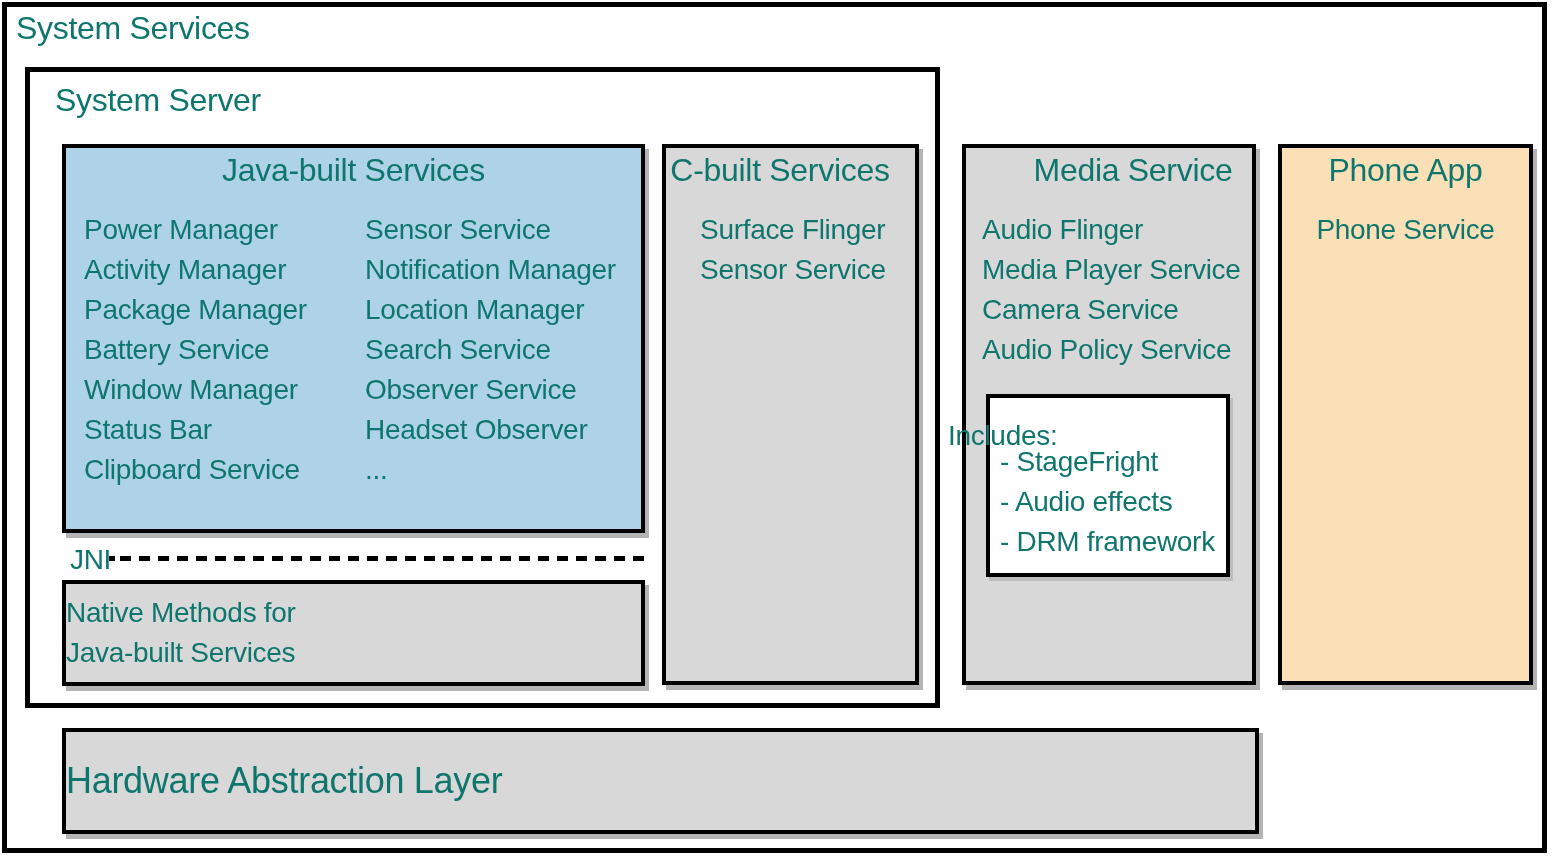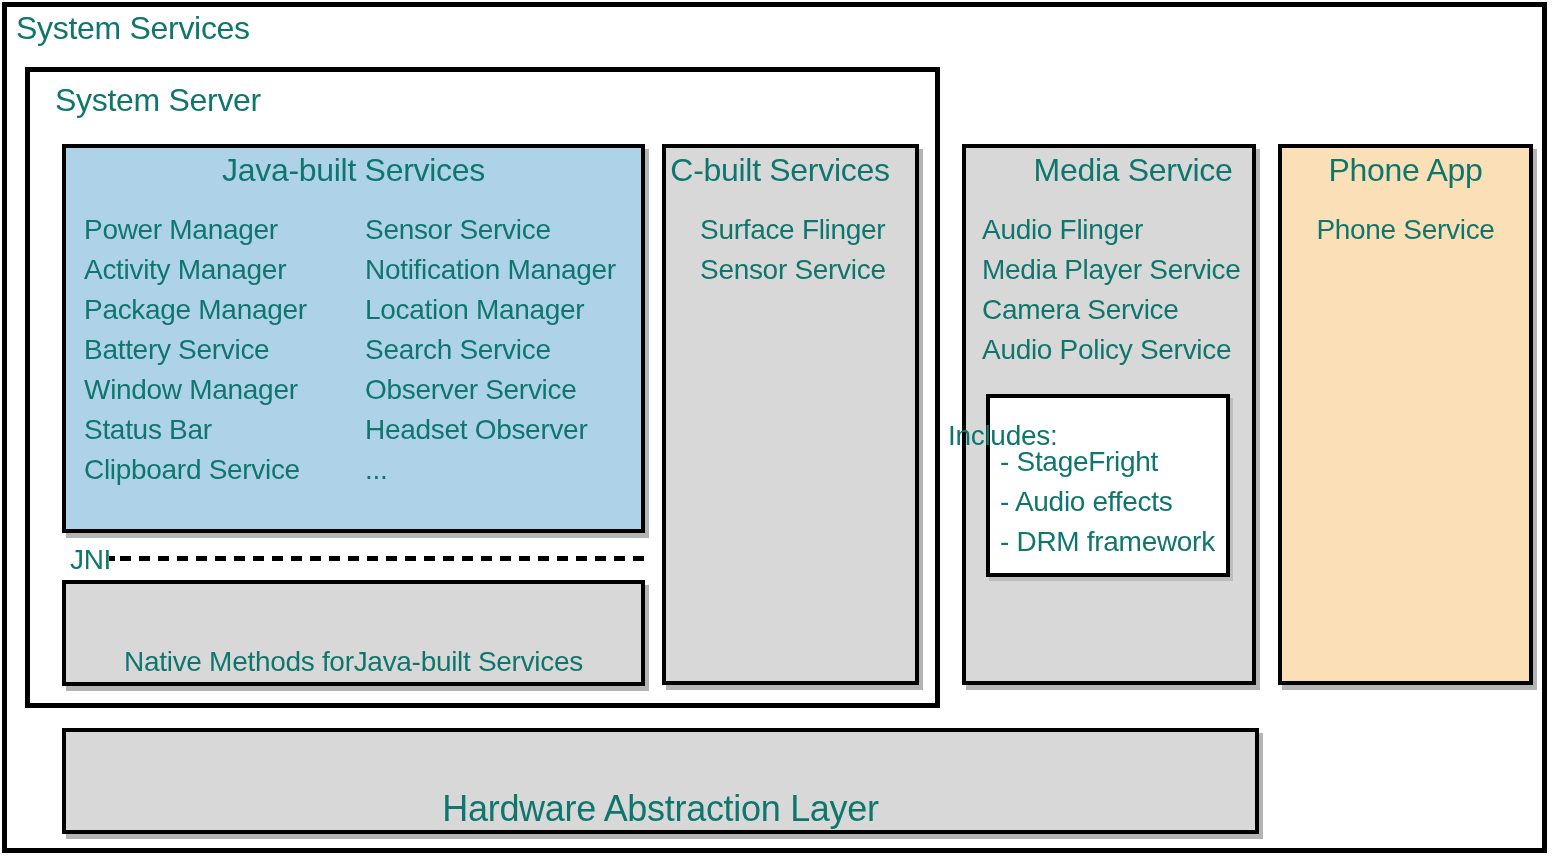--- a/index.html
+++ b/index.html
@@ -7,21 +7,21 @@
     position:relative;width:1554px;height:858px;overflow:hidden;
     font-family:"Liberation Sans","DejaVu Sans",sans-serif;
     color:#0f766e;letter-spacing:-0.3px;
   }
   .abs{position:absolute;box-sizing:border-box;}
   .frame{border:5px solid #000;background:#fff;}
   .box{border:4px solid #000;box-shadow:4px 5px 0 #b4b4b4;}
   .title{font-size:32px;line-height:1.15;white-space:nowrap;}
   .heading{font-size:32px;line-height:1.15;text-align:center;white-space:nowrap;}
   .list{font-size:28px;line-height:40px;white-space:nowrap;}
-  .centered{display:flex;flex-direction:row;align-items:flex-end;justify-content:center;text-align:center;}
+  .centered{display:flex;flex-direction:column;align-items:flex-start;justify-content:center;text-align:center;}
   .blue{background:#aed3e8;}
   .gray{background:#d8d8d8;}
   .orange{background:#fbdfb6;}
   .white{background:#ffffff;}
   .jni-line{
     background:repeating-linear-gradient(90deg,#000 0 11px,rgba(0,0,0,0) 11px 19px);
   }
   .jni-line::before{
     content:"";position:absolute;left:-11px;top:0;width:6px;height:5px;background:#000;
   }

